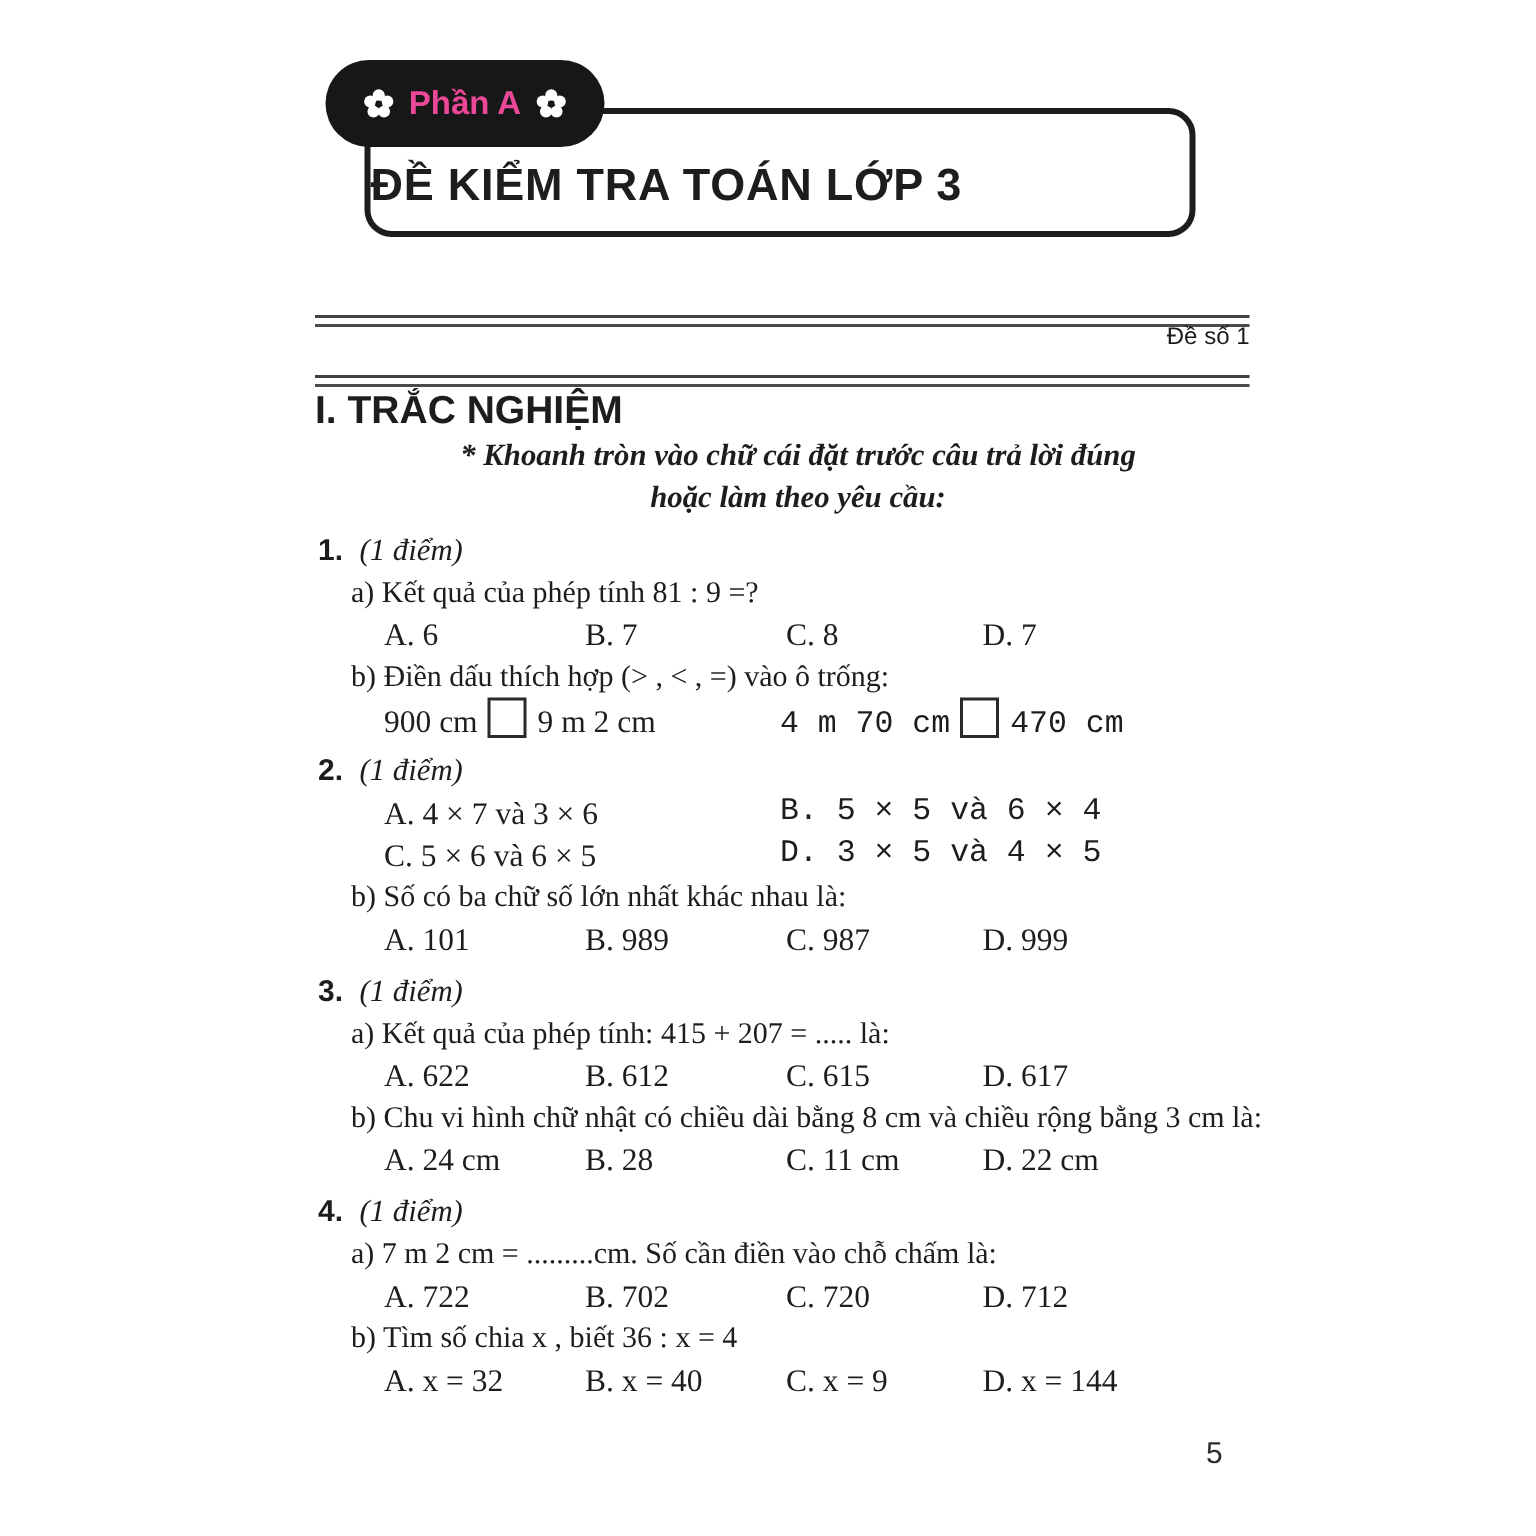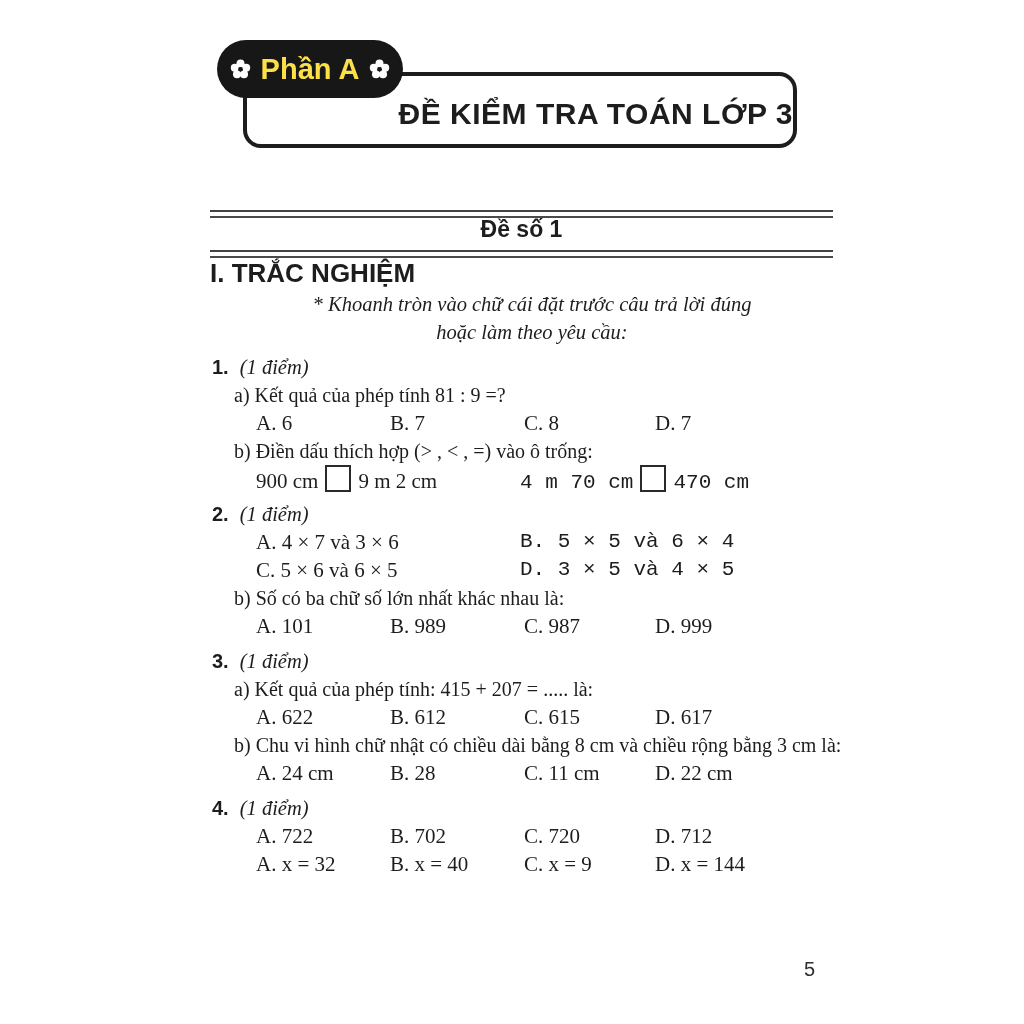--- a/index.html
+++ b/index.html
@@ -8,52 +8,52 @@
     background:#ffffff; overflow:hidden;
     font-family:"Liberation Serif", serif; color:#1d1d1d;
   }
   
   .part-tab {
     position:absolute; left:217px; top:40px; width:186px; height:58px;
     background:#171717; border-radius:29px; z-index:2;
     display:flex; align-items:center; justify-content:center; gap:10px;
   }
   .part-tab .label {
-    color:#fde047; font-family:"Liberation Sans", sans-serif;
-    font-weight:700; font-size:29px; white-space:nowrap;
+    color:#ec4899; font-family:"Liberation Sans", sans-serif;
+    font-weight:700; font-size:22px; white-space:nowrap;
   }
   .title-box {
-    position:absolute; left:243px; top:72px; width:554px; height:76px;
+    position:absolute; left:243px; top:72px; width:554px; height:86px;
     border:4px solid #1d1d1d; border-radius:18px; box-sizing:border-box; z-index:1;
-    display:flex; align-items:flex-end; justify-content:flex-end; padding-bottom:13px;
+    display:flex; align-items:flex-end; justify-content:flex-start; padding-bottom:13px;
     background:#ffffff;
   }
   .title-box .title {
     font-family:"Liberation Sans", sans-serif; font-weight:700;
     font-size:30px; letter-spacing:0.5px; white-space:nowrap;
   }
   
   .rule {
     position:absolute; left:210px; width:623px; height:4px;
     border-top:2px solid #424242; border-bottom:2px solid #4a4a4a;
   }
   .rule.r1 { top:210px; }
   .rule.r2 { top:250px; }
   .exam-label {
-    position:absolute; left:210px; top:216px; width:623px; text-align:center;
-    font-family:"Liberation Sans", sans-serif; font-weight:700; font-size:23px;
+    position:absolute; left:210px; top:216px; width:623px; text-align:right;
+    font-family:"Liberation Sans", sans-serif; font-weight:400; font-size:16px;
   }
   
   .content { position:absolute; left:210px; top:260px; width:624px; }
   .sec-heading {
     font-family:"Liberation Sans", sans-serif; font-weight:700;
     font-size:26px; height:30px; line-height:26px;
   }
   .instr {
-    text-align:center; font-weight:400; font-style:italic;
+    text-align:center; font-weight:700; font-style:italic;
     font-size:20.5px; line-height:28px; padding-left:20px; white-space:nowrap;
   }
   .q { margin-top:7px; }
   .q-head { height:28px; line-height:28px; padding-left:2px; }
   .q-num {
     font-family:"Liberation Sans", sans-serif; font-weight:700; font-size:20px;
   }
   .q-points { font-style:italic; font-size:20.5px; margin-left:7px; }
   .q-text {
     height:28px; line-height:28px; padding-left:24px;
@@ -181,26 +181,28 @@
         <span class="opt c3">C. 11 cm</span>
         <span class="opt c4">D. 22 cm</span>
       </div>
     </div>
 
     <div class="q">
       <div class="q-head">
         <span class="q-num">4.</span>
         <span class="q-points">(1 điểm)</span>
       </div>
+      <div class="q-text">a) 7 m 2 cm = .........cm. Số cần điền vào chỗ chấm là:</div>
       <div class="opt-row">
         <span class="opt c1">A. 722</span>
         <span class="opt c2">B. 702</span>
         <span class="opt c3">C. 720</span>
         <span class="opt c4">D. 712</span>
       </div>
+      <div class="q-text">b) Tìm số chia x , biết 36 : x = 4</div>
       <div class="opt-row">
         <span class="opt c1">A. x = 32</span>
         <span class="opt c2">B. x = 40</span>
         <span class="opt c3">C. x = 9</span>
         <span class="opt c4">D. x = 144</span>
       </div>
     </div>
 
   </div>
 

